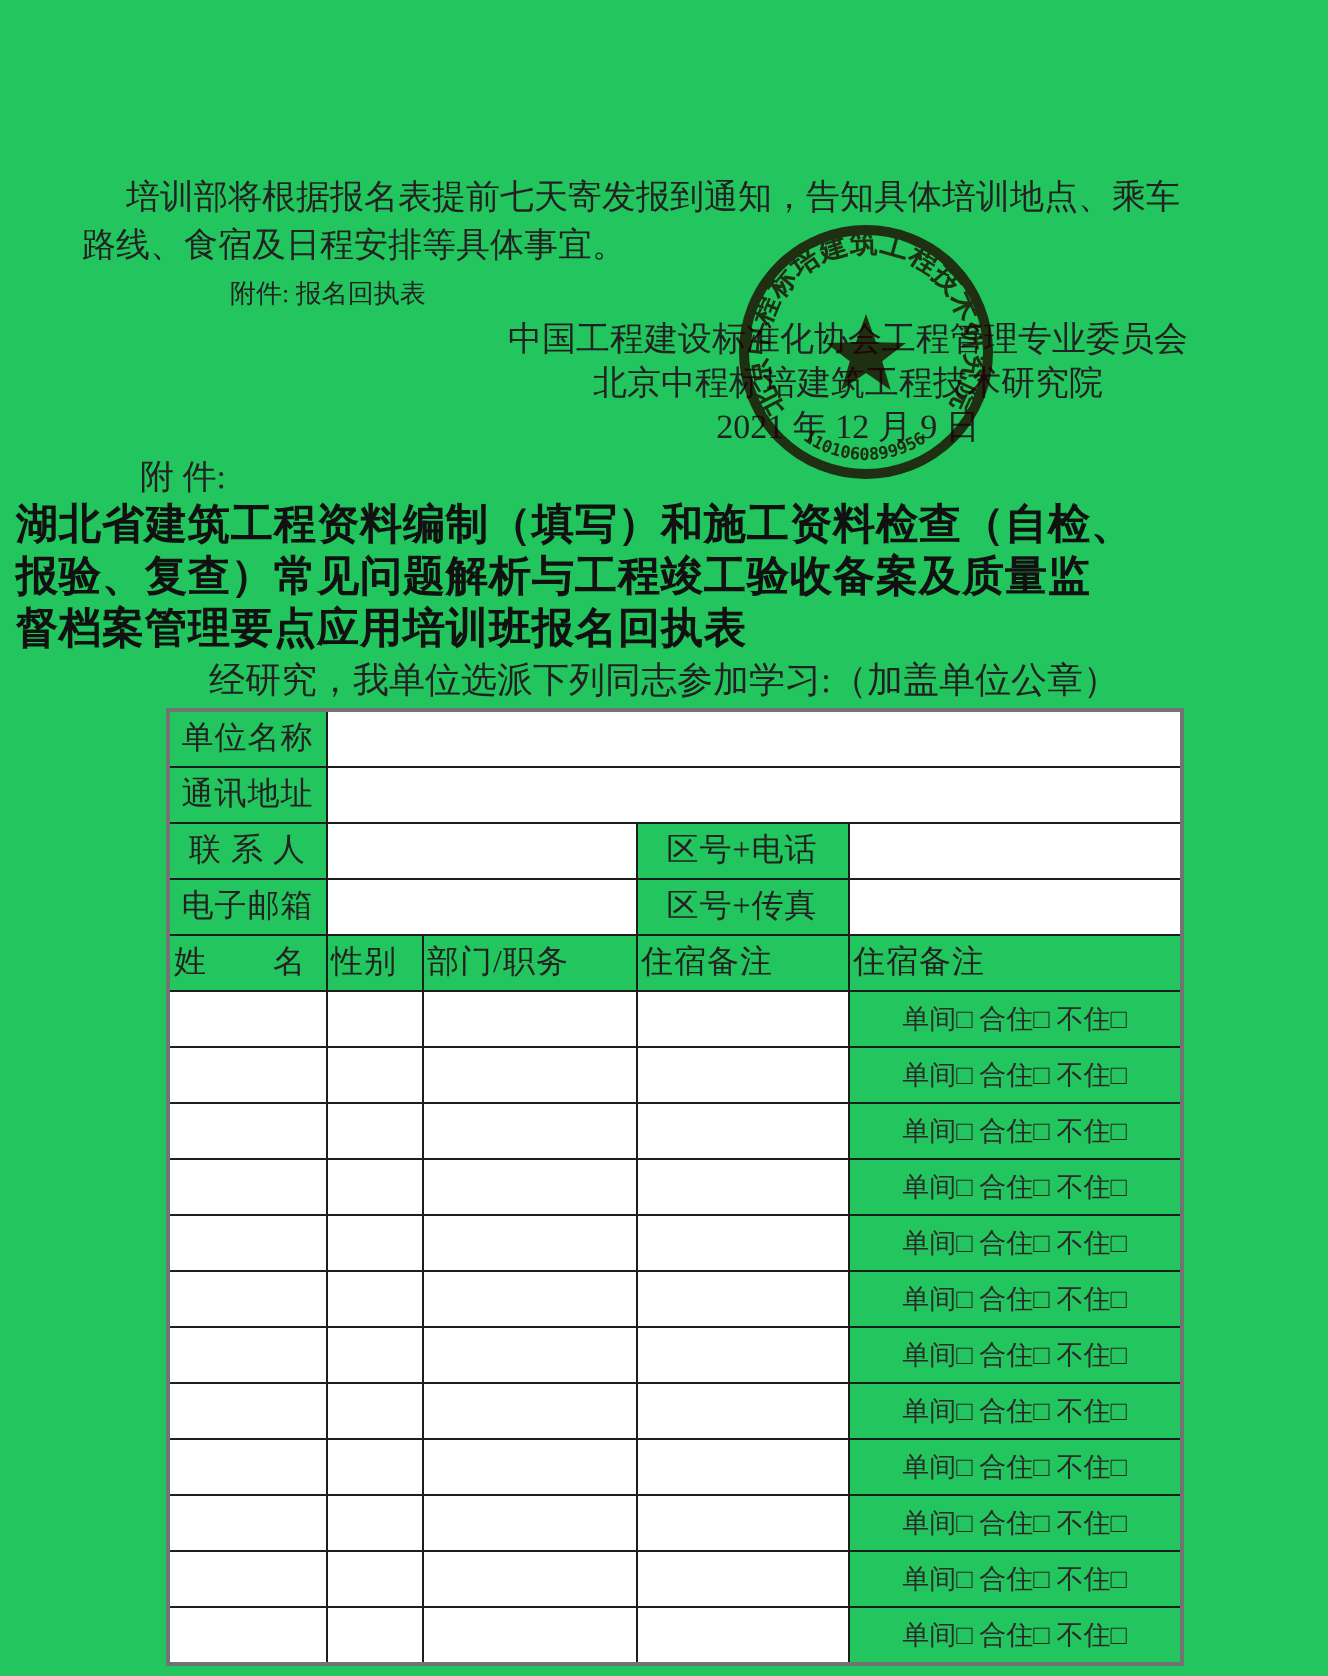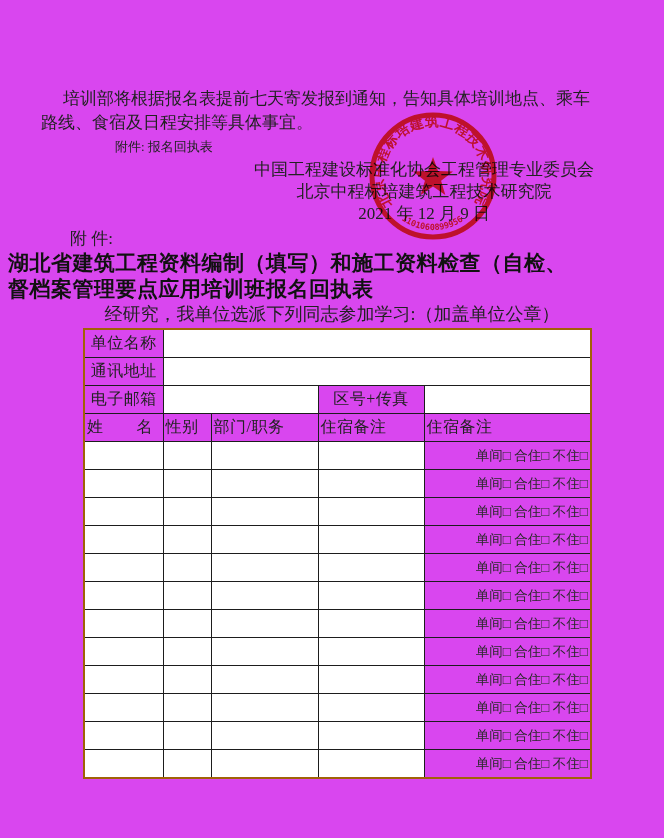--- a/index.html
+++ b/index.html
@@ -1,38 +1,38 @@
 <!DOCTYPE html>
 <html style="--seal-color: #dd2b1d;"><head>
 <meta charset="utf-8">
 <style>
   html,body{margin:0;padding:0;background:#ffffff;}
   .page{
-    position:relative;width:664px;height:838px;background:#d946ef;
+    position:relative;width:664px;height:838px;background:#22c55e;
     font-family:"Liberation Serif","DejaVu Serif",serif;color:#222;
     overflow:hidden;
   }
   .intro{margin:87px 68px 0 41px;font-size:17px;line-height:24px;}
   .intro .line{display:block;}
   .intro .indent{text-indent:22px;}
   .attach-note{margin-left:115px;font-size:13px;line-height:23px;}
   .sig-block{width:352px;margin:1px 64px 0 auto;text-align:center;font-size:17px;line-height:22px;}
   .attach-label{margin:3px 12px 0 70px;font-size:17px;line-height:21px;}
   .title{margin:1px 8px 0;text-align:left;font-weight:bold;font-size:21px;line-height:26px;
          font-family:"Liberation Sans","DejaVu Sans",sans-serif;color:#111;letter-spacing:0.5px;}
   .title span{display:block;}
   .subtitle{text-align:center;font-size:18px;line-height:20px;margin-top:2px;}
   table.form{border-collapse:collapse;table-layout:fixed;width:507px;margin:4px 0 0 83px;
-             border:2px solid #a16207;}
+             border:2px solid #737373;}
   .form td,.form th{border:1px solid #1d1d1d;height:27px;padding:0 2px;font-size:16px;
                     font-weight:normal;overflow:hidden;white-space:nowrap;}
   .form .lbl{text-align:center;letter-spacing:0.5px;}
   .form th{text-align:left;letter-spacing:0.5px;}
   .form .field{background:#fff;}
-  .form .lodging{text-align:right;font-size:13.5px;color:#2a2a2a;}
+  .form .lodging{text-align:center;font-size:13.5px;color:#2a2a2a;}
   .stamp{position:absolute;left:363px;top:106px;width:140px;height:140px;
          opacity:0.92;mix-blend-mode:multiply;pointer-events:none;}
   .stamp svg{display:block;}
   .seal-stroke{fill:none;stroke:var(--seal-color,#dd2b1d);stroke-width:5;}
   .seal-fill{fill:var(--seal-color,#dd2b1d);}
   .seal-ring-text{fill:var(--seal-color,#dd2b1d);font-size:14px;
                   font-family:"Liberation Serif","DejaVu Serif",serif;font-weight:bold;}
   .seal-serial{fill:var(--seal-color,#dd2b1d);font-size:8.5px;
                font-family:"DejaVu Sans Mono",monospace;font-weight:bold;}
 </style>
@@ -68,20 +68,21 @@
       <text class="seal-serial">
         <textPath href="#arcBottom" startOffset="2" textLength="66" lengthAdjust="spacing">1101060899956</textPath>
       </text>
     </svg>
   </div>
 
   <div class="attach-label">附 件:</div>
 
   <h1 class="title">
     <span>湖北省建筑工程资料编制（填写）和施工资料检查（自检、</span>
+    <span>报验、复查）常见问题解析与工程竣工验收备案及质量监</span>
     <span>督档案管理要点应用培训班报名回执表</span>
   </h1>
 
   <div class="subtitle">经研究，我单位选派下列同志参加学习:（加盖单位公章）</div>
 
   <table class="form">
     <colgroup>
       <col style="width:79px">
         <col style="width:48px">
         <col style="width:107px">
@@ -91,20 +92,26 @@
     <tbody>
       <tr>
         <td class="lbl">单位名称</td>
         <td class="field" colspan="4"></td>
       </tr>
       <tr>
         <td class="lbl">通讯地址</td>
         <td class="field" colspan="4"></td>
       </tr>
       <tr>
+        <td class="lbl">联 系 人</td>
+        <td class="field" colspan="2"></td>
+        <td class="lbl">区号+电话</td>
+        <td class="field"></td>
+      </tr>
+      <tr>
         <td class="lbl">电子邮箱</td>
         <td class="field" colspan="2"></td>
         <td class="lbl">区号+传真</td>
         <td class="field"></td>
       </tr>
       <tr>
         <th>姓　　名</th>
         <th>性别</th>
         <th>部门/职务</th>
         <th>住宿备注</th>

